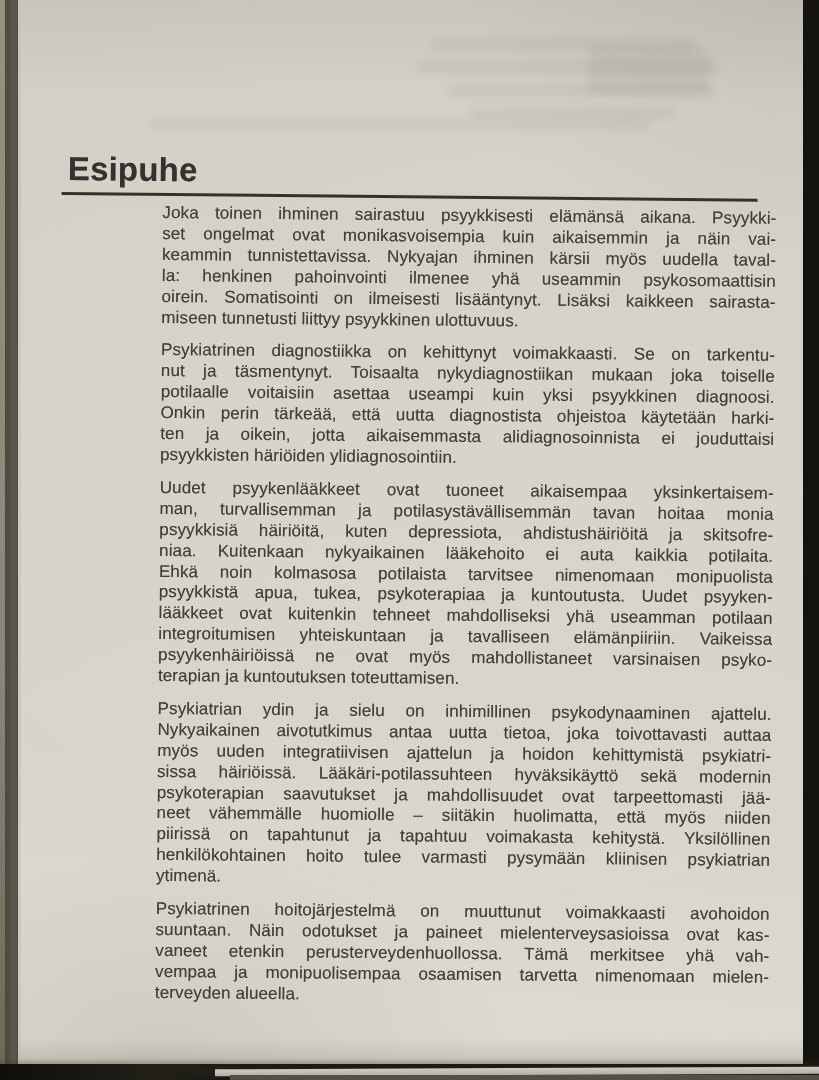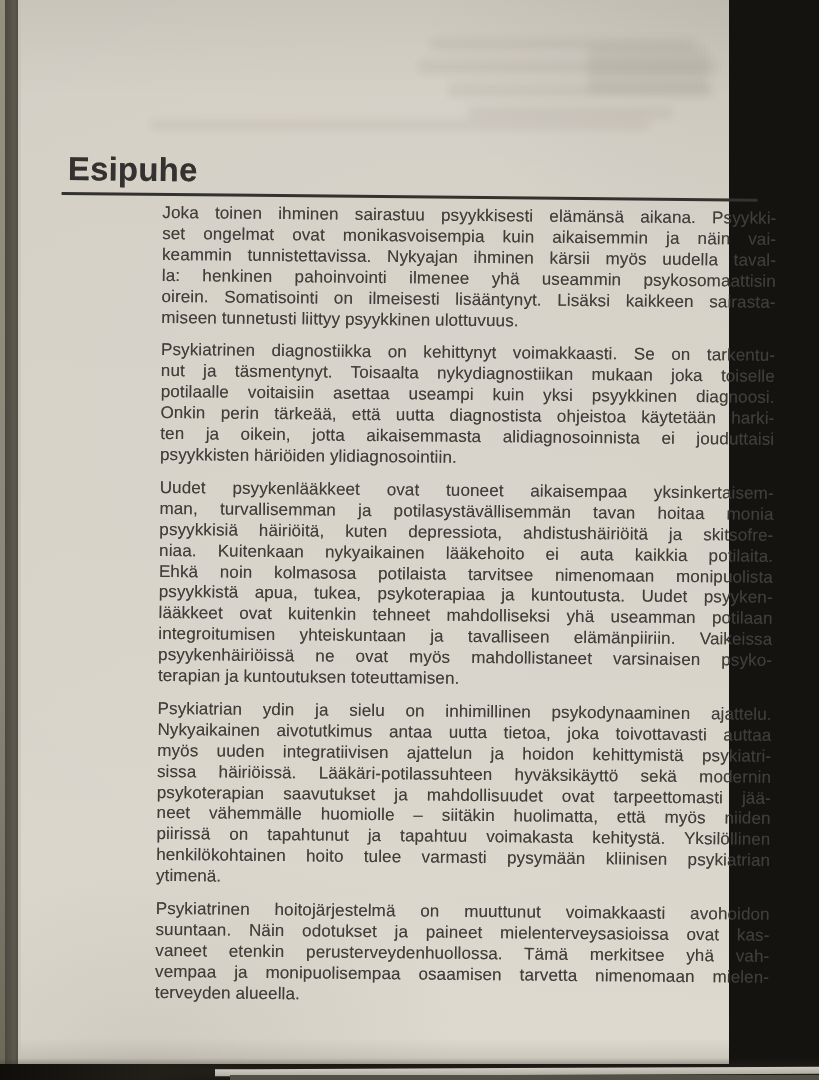--- a/index.html
+++ b/index.html
@@ -3,21 +3,21 @@
 <meta charset="utf-8">
 <style>
   html,body{margin:0;padding:0;}
   body{
     width:819px;height:1080px;position:relative;overflow:hidden;
     background:#151310;
     font-family:"Liberation Sans", sans-serif;
   }
   
   .page{
-    position:absolute;left:0;top:0;width:729px;height:1064px;
+    position:absolute;left:0;top:0;width:803px;height:1064px;
     background:
       radial-gradient(130% 80% at 62% 40%, rgba(255,255,255,0.06), rgba(0,0,0,0) 70%),
       linear-gradient(183deg,#d3cfc5 0%,#d6d1c7 35%,#d9d4ca 70%,#dedacf 100%);
   }
   .page::before{ 
     content:"";position:absolute;inset:0;
     background:
       linear-gradient(180deg, rgba(110,105,95,0.10), rgba(0,0,0,0) 9%),
       radial-gradient(70% 40% at 100% 0%, rgba(100,95,85,0.10), rgba(0,0,0,0) 60%),
       radial-gradient(80% 35% at 20% 100%, rgba(100,95,85,0.12), rgba(0,0,0,0) 55%);

